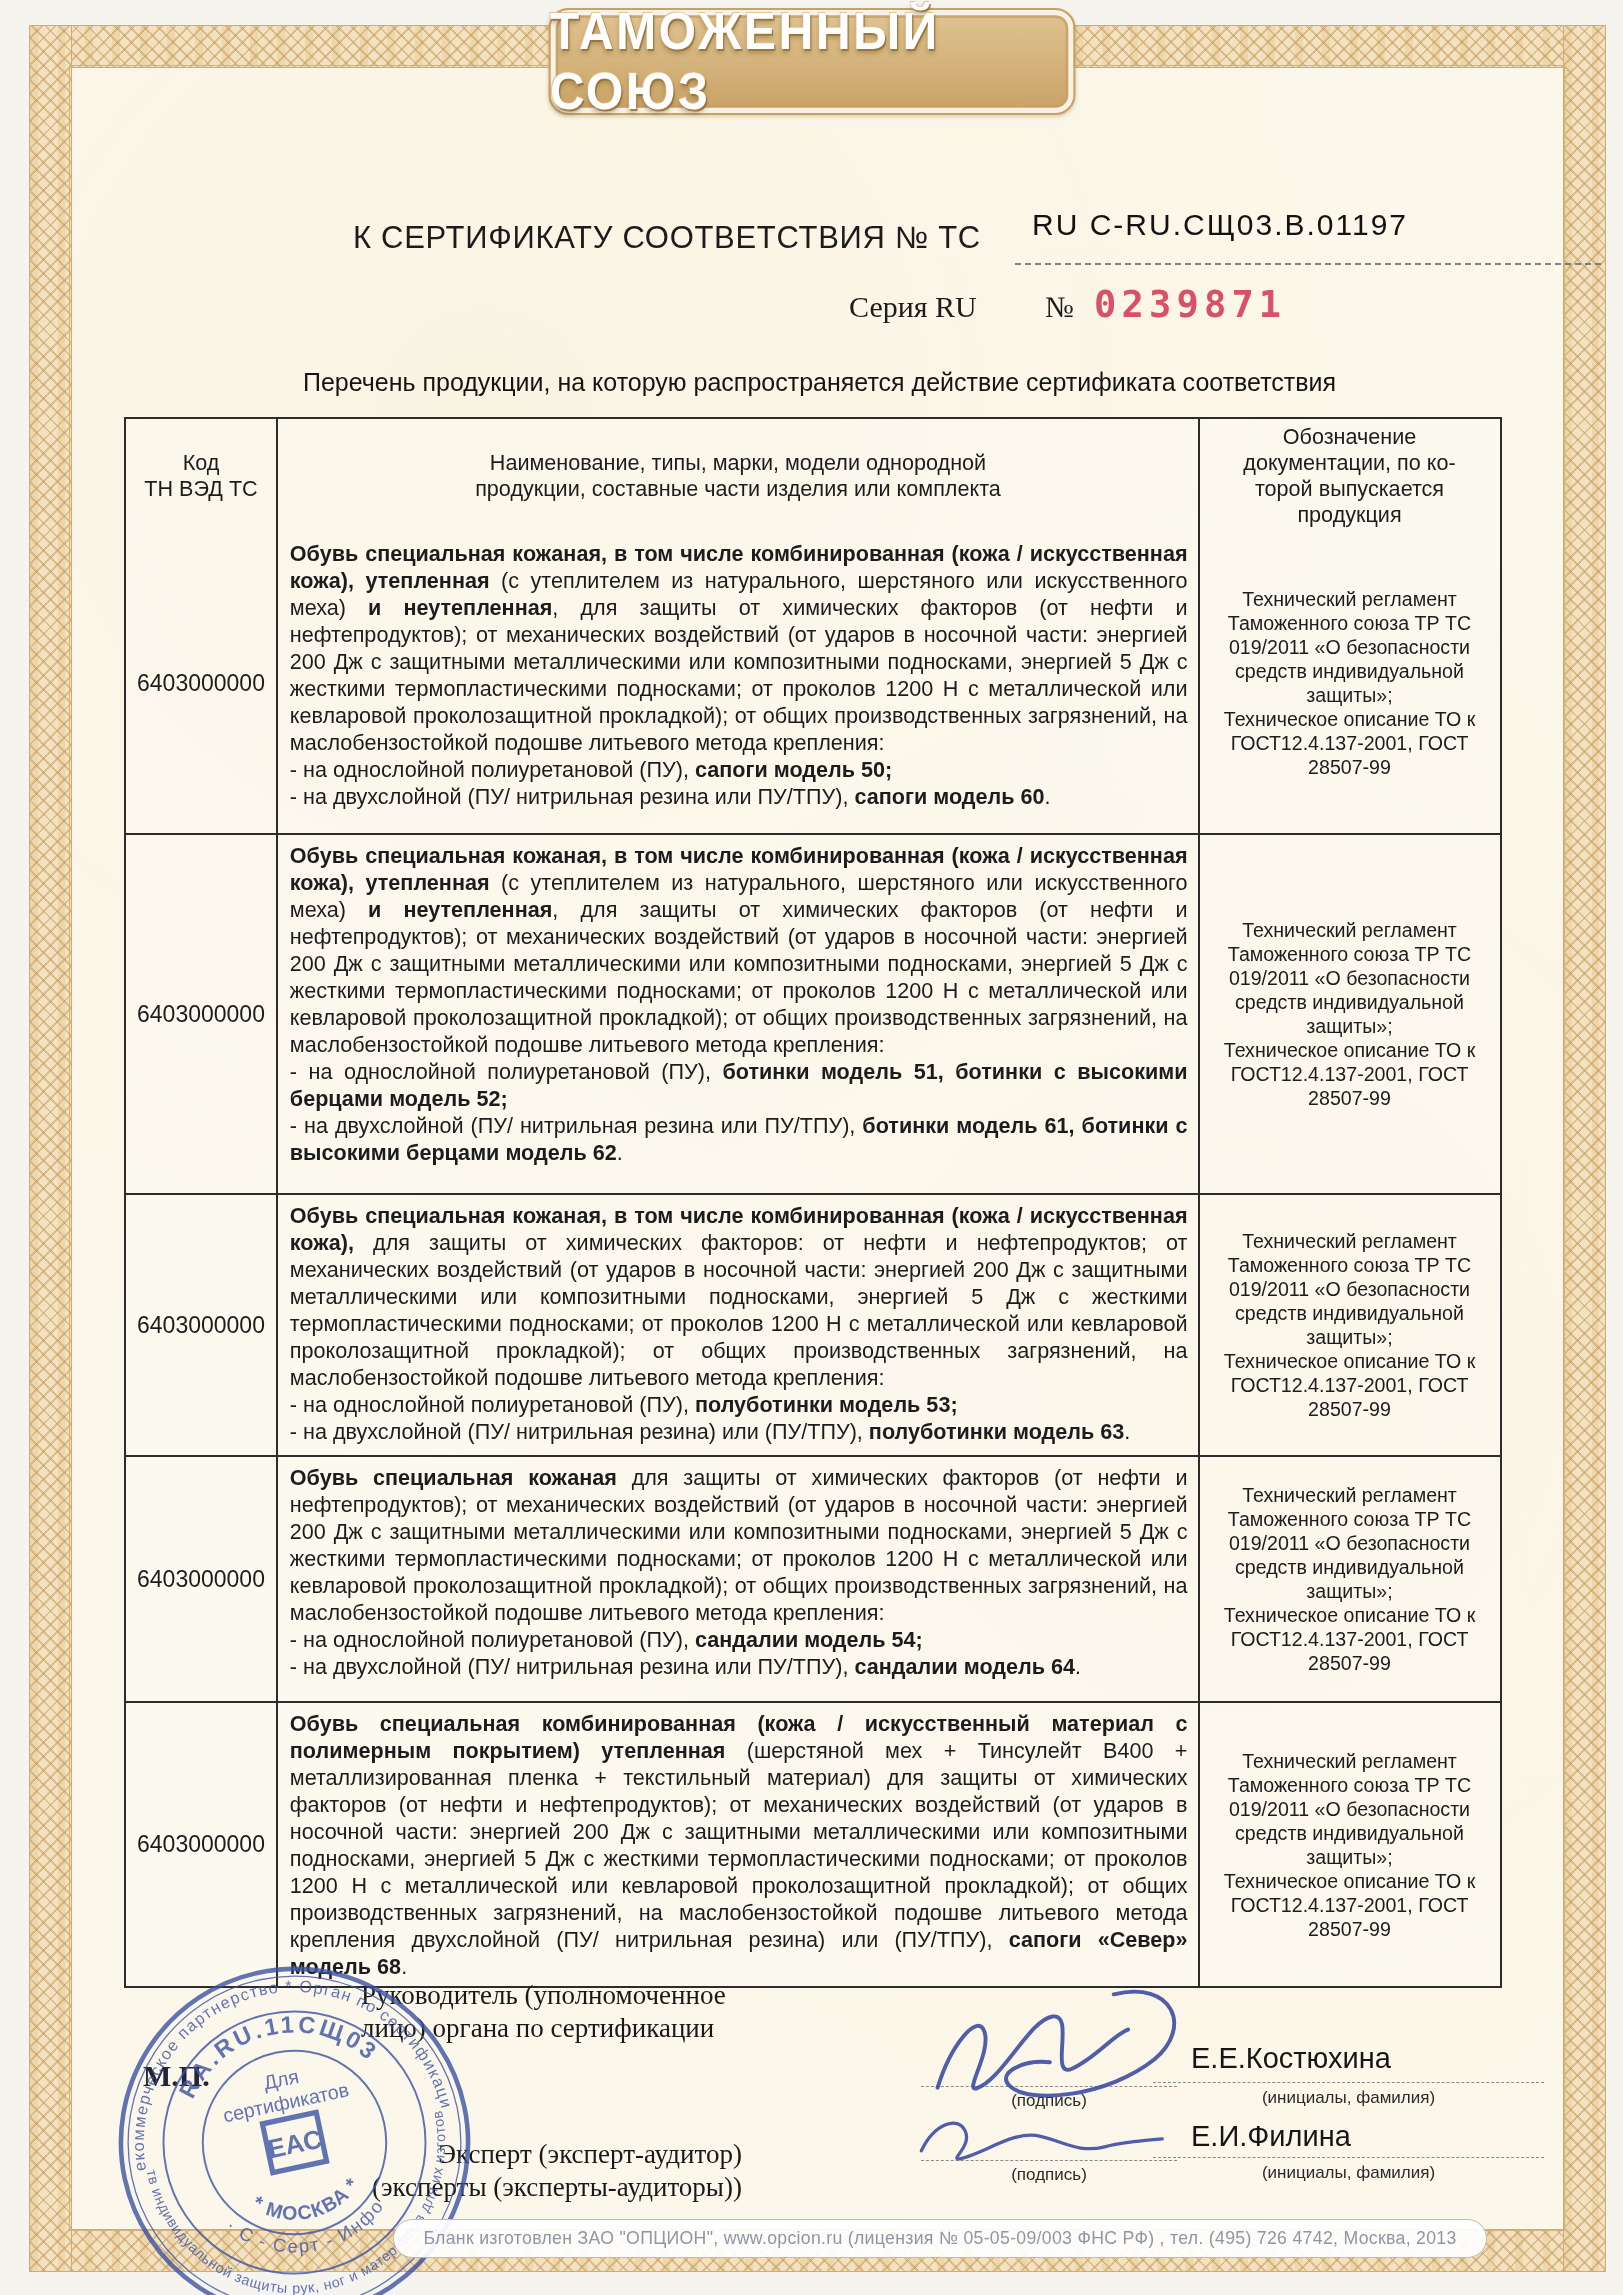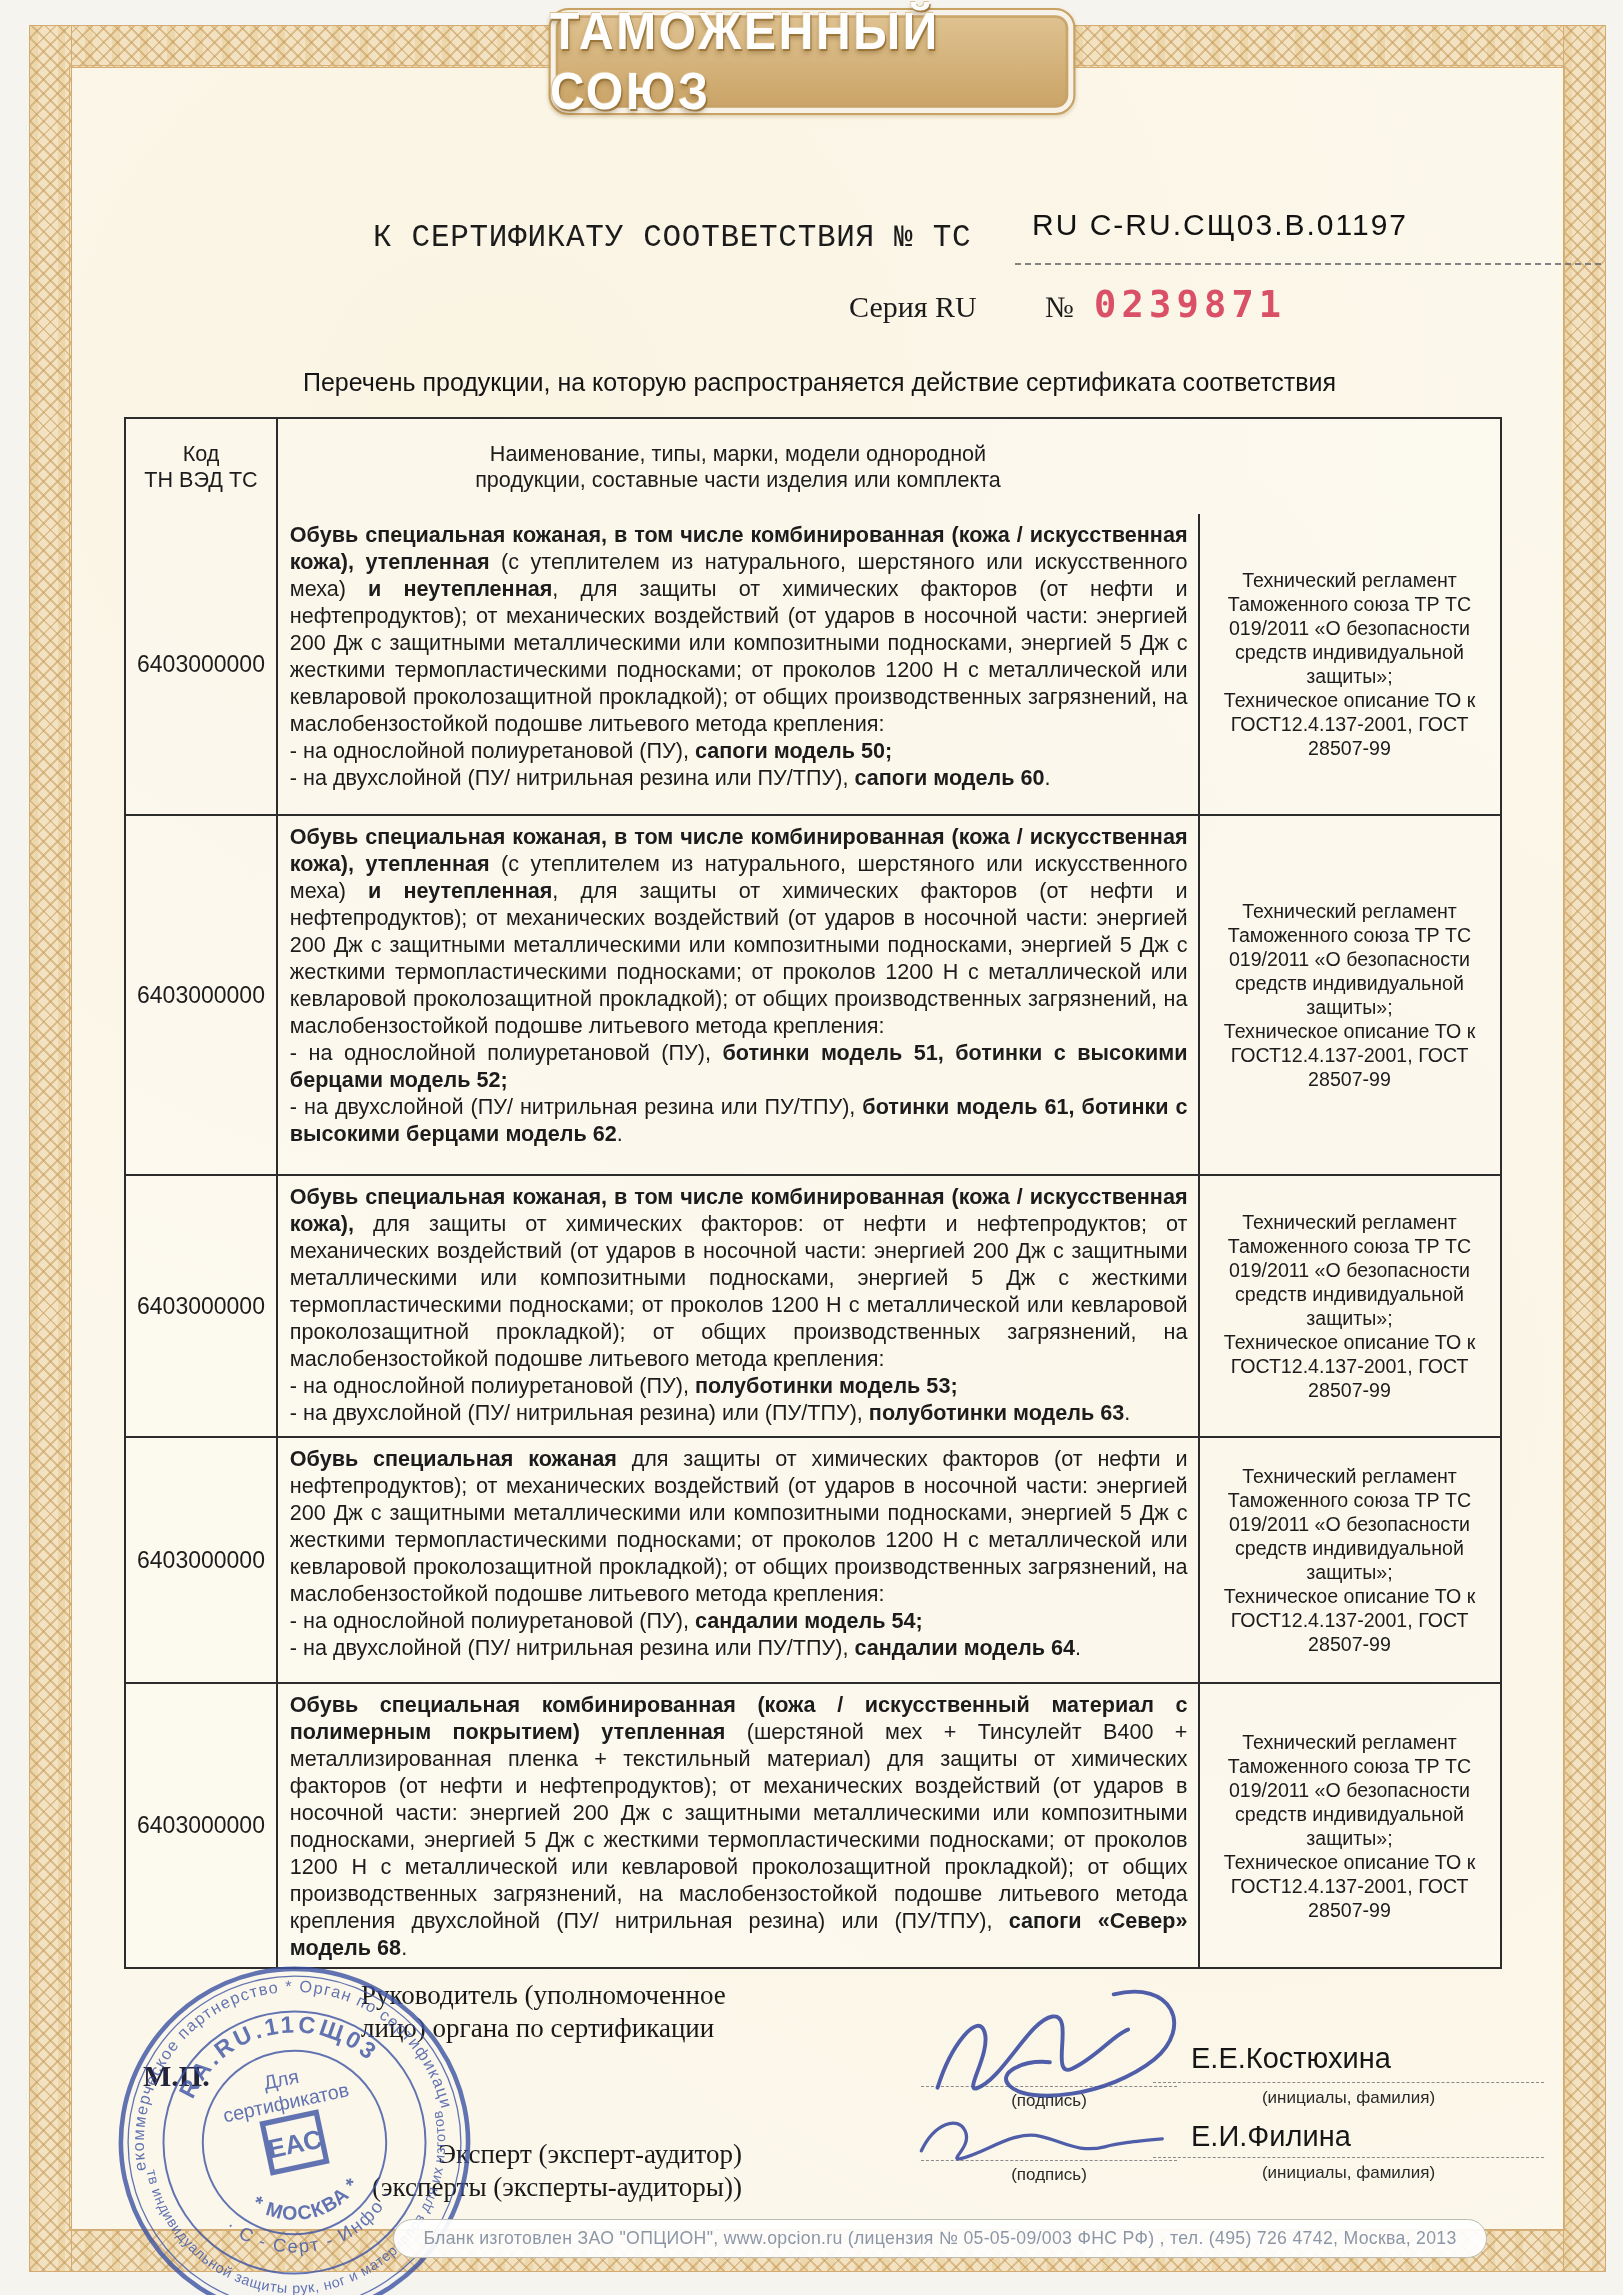--- a/index.html
+++ b/index.html
@@ -39,21 +39,21 @@
                0 2px 3.9px rgba(150,110,50,.25);
     display:flex;align-items:center;justify-content:center;}
   .badge span{font-weight:bold;font-size:48px;letter-spacing:2.6px;color:#fefefe;
     transform:scaleY(1.08);
     text-shadow:1.3px 2px 0 rgba(150,112,52,.85), -0.7px -0.7px 0 rgba(220,190,140,.9),
                 0 3.9px 5.2px rgba(120,88,36,.45);}
 
   .ttl{position:absolute;z-index:4;}
   .doc-title{left:0;top:145px;width:100%;text-align:center;
     font-family:"Liberation Serif",serif;font-size:41px;letter-spacing:6.5px;color:#1d1d1d;}
-  .subtitle{left:373px;top:220px;font-family:Liberation Mono, monospace;font-size:31px;letter-spacing:0.7px;text-align:center;}
+  .subtitle{left:353px;top:220px;font-family:Liberation Sans, sans-serif;font-size:31px;letter-spacing:0.7px;text-align:center;}
   .cert-number{left:1032px;top:208px;font-size:30px;letter-spacing:2px;color:#121212;}
   .cert-underline{position:absolute;z-index:4;left:1015px;top:263px;width:586px;height:0;
     border-top:2px dashed #6e6e6e;opacity:.85;}
   .series-label{left:849px;top:290px;font-family:"Liberation Serif",serif;font-size:30px;}
   .numero{left:1045px;top:290px;font-family:"Liberation Serif",serif;font-size:30px;}
   .series-number{left:1094px;top:283px;font-family:"DejaVu Sans Mono",monospace;
     font-size:37px;letter-spacing:5.2px;color:#da5066;font-weight:bold;}
   .intro{left:8px;top:368px;width:100%;text-align:center;font-size:25px;color:#141414;}
 
   
@@ -137,20 +137,24 @@
   <div class="ttl numero">№</div>
   <div class="ttl series-number">0239871</div>
   <div class="ttl intro">Перечень продукции, на которую распространяется действие сертификата соответствия</div>
 
   <div class="table">
     <div class="trow thead">
       <div class="cell">Код
 ТН ВЭД ТС</div>
       <div class="cell">Наименование, типы, марки, модели однородной
 продукции, составные части изделия или комплекта</div>
+      <div class="cell">Обозначение
+документации, по ко-
+торой выпускается
+продукция</div>
     </div>
     <div id="table-body">
         <div class="trow row-1">
           <div class="cell code">6403000000</div>
           <div class="cell body">
             <div class="para"><span class="b">Обувь специальная кожаная, в том числе комбинированная (кожа / искусственная кожа), утепленная </span><span>(с утеплителем из натурального, шерстяного или искусственного меха) </span><span class="b">и неутепленная</span><span>, для защиты от химических факторов (от нефти и нефтепродуктов); от механических воздействий (от ударов в носочной части: энергией 200 Дж с защитными металлическими или композитными подносками, энергией 5 Дж с жесткими термопластическими подносками; от проколов 1200 Н с металлической или кевларовой проколозащитной прокладкой); от общих производственных загрязнений, на маслобензостойкой подошве литьевого метода крепления:</span></div>
             <div class="item"><span>- на однослойной полиуретановой (ПУ), </span><span class="b">сапоги модель 50;</span></div>
             <div class="item"><span>- на двухслойной (ПУ/ нитрильная резина или ПУ/ТПУ), </span><span class="b">сапоги модель 60</span><span>.</span></div>
           </div>
           <div class="cell docs">

